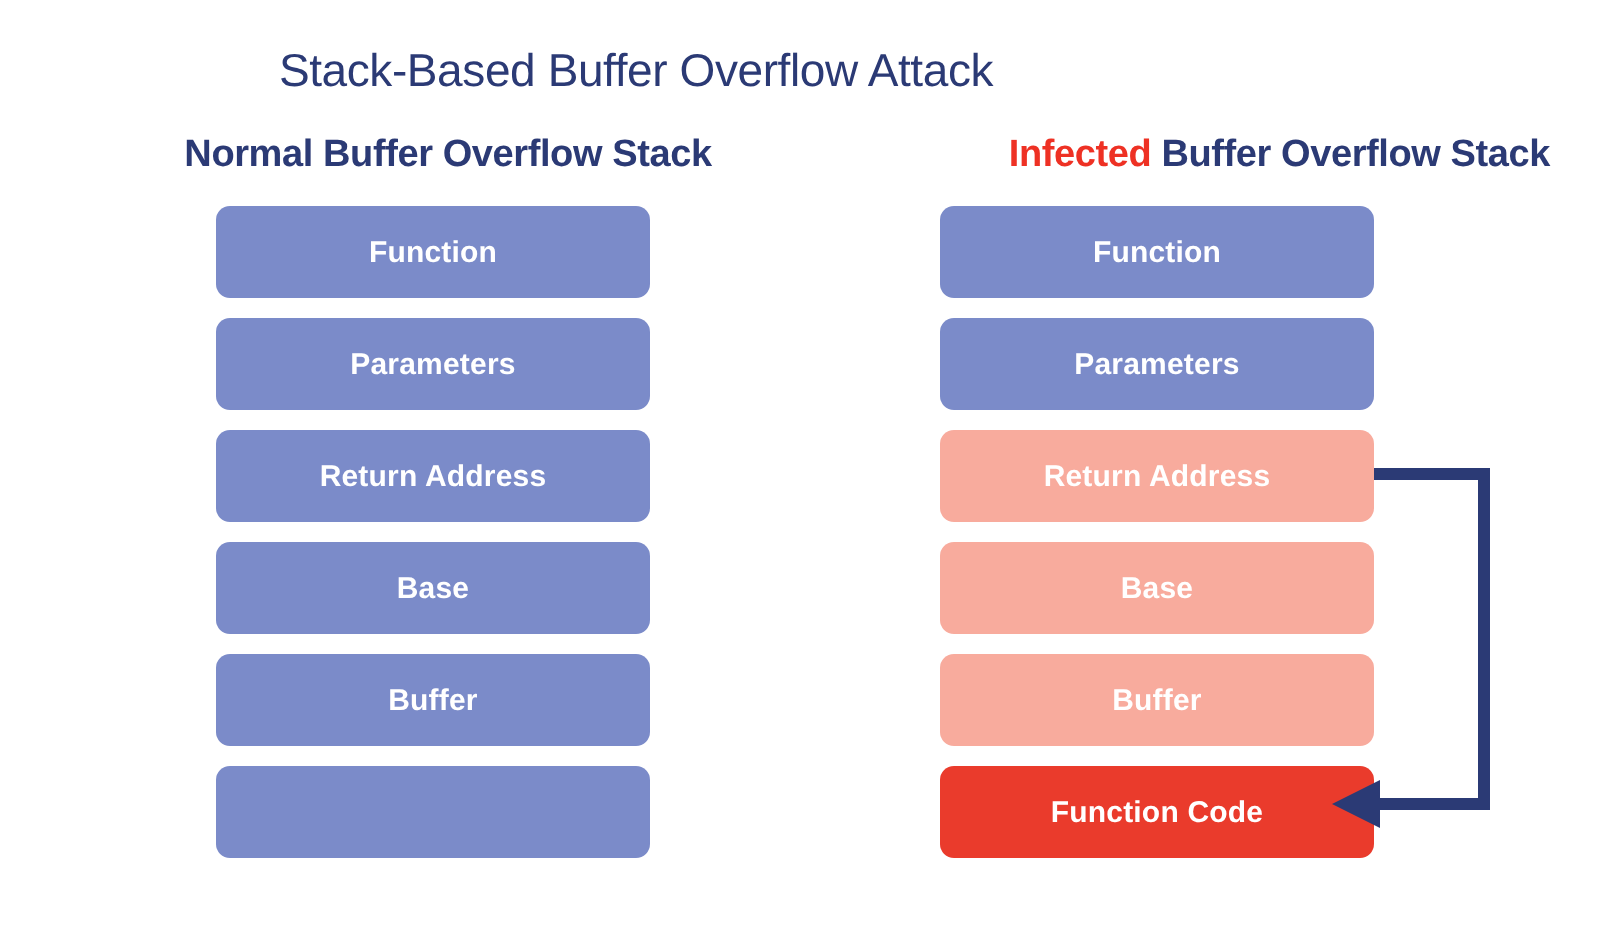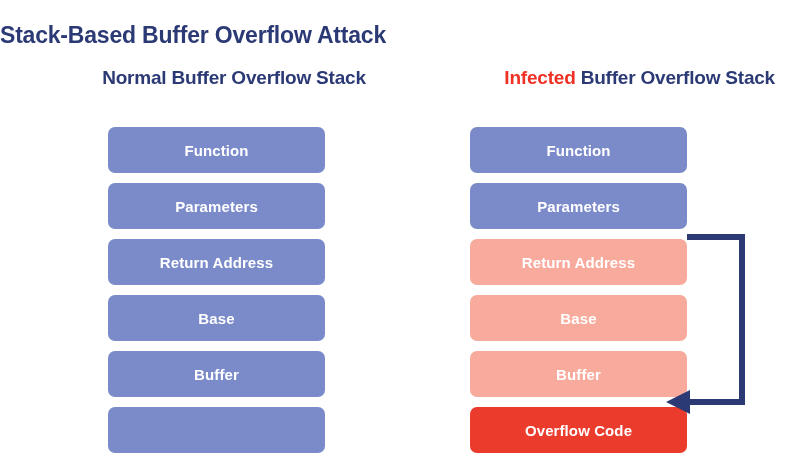--- a/index.html
+++ b/index.html
@@ -20,50 +20,50 @@
     position: absolute;
     inset: 0;
   }
 
   
   .main-title {
     position: absolute;
     top: 22px;
     left: 0;
     width: 636px;
+    text-align: center;
     font-size: 23px;
-    font-weight: bold;
+    font-weight: normal;
     letter-spacing: -0.2px;
     color: #2b3a75;
     white-space: nowrap;
   }
 
   
   .col-heading {
     position: absolute;
     top: 67px;
     font-size: 19px;
     font-weight: bold;
     letter-spacing: -0.2px;
     color: #2b3a75;
     white-space: nowrap;
   }
-  .col-heading.left  { left: 18px;   width: 432px; text-align: center; }
+  .col-heading.left  { left: 8px;   width: 432px; text-align: center; }
   .col-heading.right { left: 415px; width: 360px; text-align: right; }
   .col-heading .hl { color: #ee3124; }
 
   
   .stack {
     position: absolute;
     top: 103px;
     width: 217px;
     display: flex;
     flex-direction: column;
     gap: 10px;
-    margin-top: 24px;
   }
   .stack.left  { left: 108px; }
   .stack.right { left: 470px; }
 
   .cell {
     height: 46px;
     border-radius: 7px;
     display: flex;
     align-items: center;
     justify-content: center;
@@ -124,21 +124,21 @@
     <div class="cell blue">Buffer</div>
     <div class="cell empty"></div>
   </div>
 
   <div class="stack right">
     <div class="cell blue">Function</div>
     <div class="cell blue">Parameters</div>
     <div class="cell salmon">Return Address</div>
     <div class="cell salmon">Base</div>
     <div class="cell salmon">Buffer</div>
-    <div class="cell red">Overflow Code</div>
+    <div class="cell red">Function Code</div>
   </div>
 
   <svg class="arrow-layer" viewBox="0 0 800 464">
     <path d="M 687 237 L 742 237 L 742 402 L 683 402" fill="none" stroke="#2b3a75" stroke-width="6" stroke-linecap="butt" stroke-linejoin="miter"></path>
     <path d="M 666 402 L 690 390 L 690 414 Z" fill="#2b3a75"></path>
   </svg>
 
 
 </div>
 

